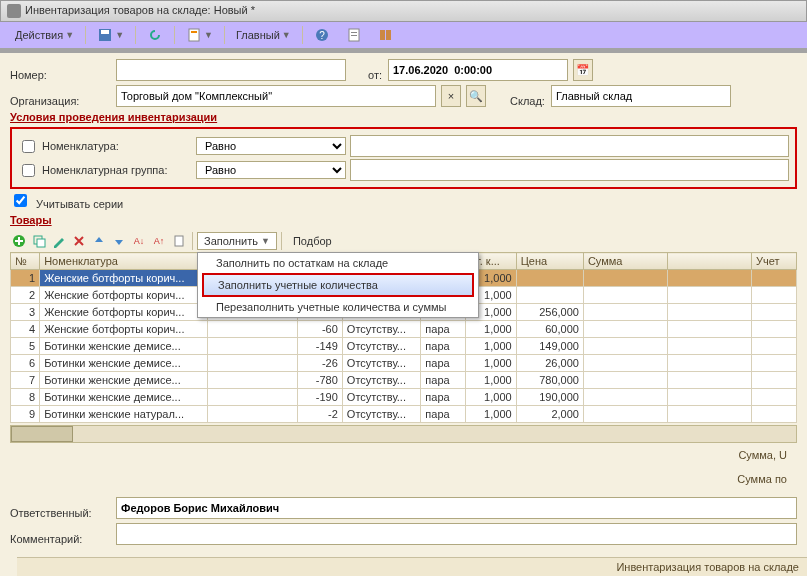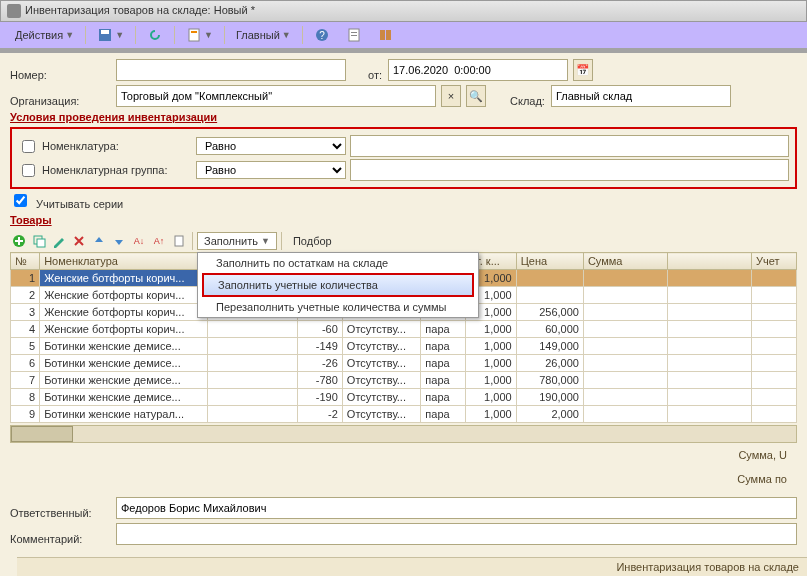--- a/index.html
+++ b/index.html
@@ -95,21 +95,21 @@
         <rect x="8" y="3" width="5" height="10" fill="#c84"></rect>
       </svg>
     </span>
 </div>
 
 <div class="form">
   <div class="row">
     <span class="lbl">Номер:</span>
     <input type="text" style="width: 220px;" value="">
     <span style="margin-left:16px">от:</span>
-    <input type="text" style="width: 170px;" value="17.06.2020  0:00:00">
+    <input type="text" style="width: 170px; font-weight: bold;" value="17.06.2020  0:00:00">
     <span class="inpbtn">📅</span>
   </div>
   <div class="row">
     <span class="lbl">Организация:</span>
     <input type="text" style="width: 310px;" value="Торговый дом &quot;Комплексный&quot;">
     <span class="inpbtn">×</span>
     <span class="inpbtn">🔍</span>
     <span style="margin-left:18px">Склад:</span>
     <input type="text" style="width: 170px;" value="Главный склад">
   </div>
@@ -347,21 +347,21 @@
   </table>
   <div class="scrollbar">
       <div class="sthumb"></div>
     </div>
 
   <div class="footer-sum">Сумма, U</div>
   <div class="footer-sum">Сумма по</div>
 
   <div class="row" style="margin-top:6px">
     <span class="lbl">Ответственный:</span>
-    <input type="text" style="flex: 1 1 0%;" value="Федоров Борис Михайлович">
+    <input type="text" style="flex: 1 1 0%; font-weight: bold;" value="Федоров Борис Михайлович">
   </div>
   <div class="row">
     <span class="lbl">Комментарий:</span>
     <input type="text" style="flex: 1 1 0%;" value="">
   </div>
 </div>
 
 <div class="statusbar">
   <span>Инвентаризация товаров на складе</span>
 </div>

